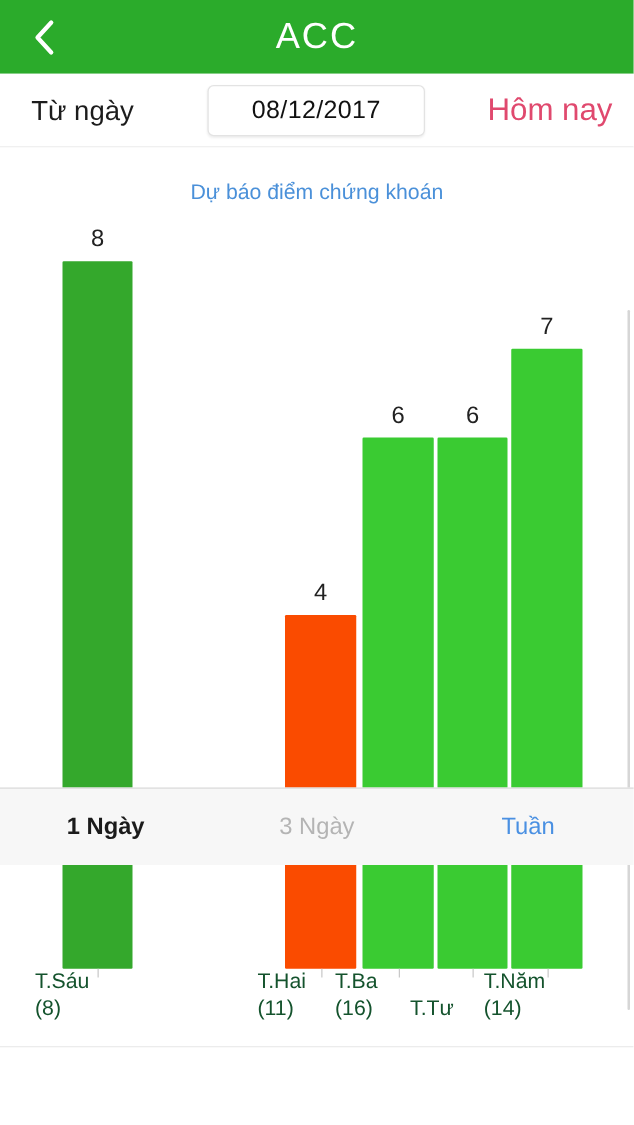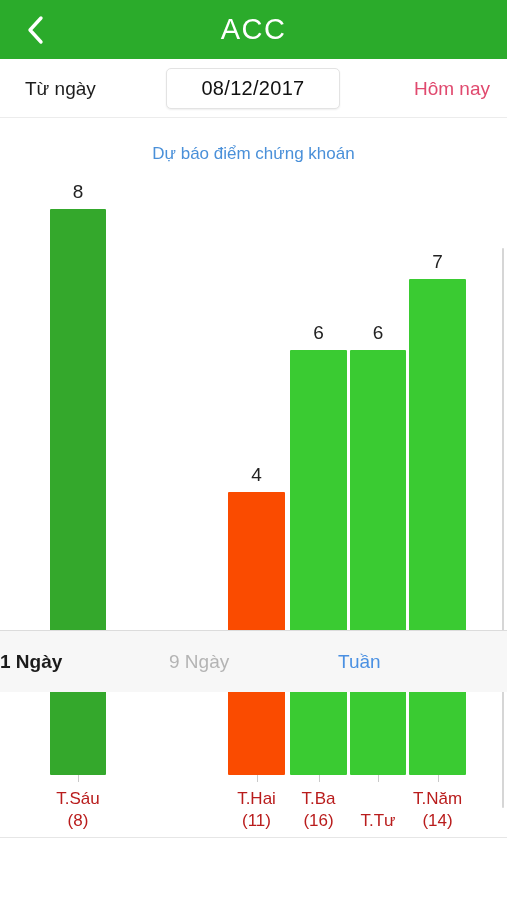--- a/index.html
+++ b/index.html
@@ -41,39 +41,39 @@
   
   .daterow {
     position: absolute; left: 0; top: 59px;
     width: 507px; height: 59px;
     background: #ffffff;
     border-bottom: 1px solid #ececec;
   }
   .daterow-label {
     position: absolute; left: 25px; top: 0;
     height: 59px; line-height: 59px;
-    font-size: 19px; color: #1c1c1c;
+    font-size: 22px; color: #1c1c1c;
   }
   .date-box {
     position: absolute; left: 166px; top: 9px;
     width: 174px; height: 41px;
     background: #ffffff;
     border: 1px solid #e3e3e3;
     border-radius: 5px;
     box-shadow: 0 1px 2px rgba(0,0,0,0.07);
     display: flex; align-items: center; justify-content: center;
     cursor: pointer;
   }
   .date-value {
     font-size: 20px; color: #111111; letter-spacing: 0.3px;
   }
   .today-link {
     position: absolute; right: 17px; top: 0;
     height: 59px; line-height: 59px;
-    font-size: 19px; color: #E0496E;
+    font-size: 25px; color: #E0496E;
     cursor: pointer;
   }
 
   
   .chart-wrap {
     position: absolute; left: 0; top: 118px;
     width: 507px; height: 720px;
     background: #ffffff;
     overflow: hidden;
   }
@@ -105,23 +105,23 @@
   }
   .tick {
     position: absolute;
     bottom: 56px; left: 50%;
     width: 1px; height: 7px;
     background: #c9c9c9;
   }
   .bar-label {
     position: absolute;
     left: -22px; width: calc(100% + 44px);
-    bottom: 6px;
-    text-align: center;
-    font-size: 17px; color: #b91c1c;
+    bottom: 20px;
+    text-align: left;
+    font-size: 17px; color: #14532d;
     line-height: 22px;
   }
   .bar-label span { display: block; }
   .chart-bottom-rule {
     position: absolute; left: 0; bottom: 0;
     width: 507px; height: 1px;
     background: #e6e6e6;
   }
   .scroll-hint {
     position: absolute;
@@ -134,20 +134,21 @@
   
   .tabbar {
     position: absolute; left: 0; bottom: 0;
     width: 507px; height: 62px;
     background: #F7F7F7;
     border-top: 1px solid #dcdcdc;
     display: flex; align-items: center;
   }
   .tab {
     flex: 1 1 0;
+    text-align: center;
     font-size: 19px;
     cursor: pointer;
   }
   .tab.active-dark { color: #1b1b1b; font-weight: bold; }
   .tab.muted { color: #b4b4b4; }
   .tab.accent { color: #4A90E2; }
 </style>
 </head>
 <body>
 
@@ -219,17 +220,17 @@
             <span>(14)</span>
           </div>
         </div>
       </div>
     <div class="scroll-hint"></div>
     <div class="chart-bottom-rule"></div>
   </div>
 
   <div class="tabbar" id="tabbar">
       <div class="tab active-dark">1 Ngày</div>
-      <div class="tab muted">9 Ngày</div>
+      <div class="tab muted">3 Ngày</div>
       <div class="tab accent">Tuần</div>
     </div>
 
 </div>
 
 </body></html>

